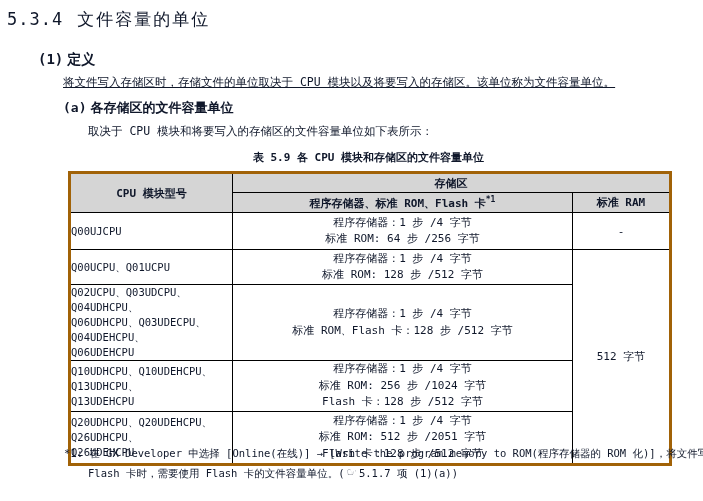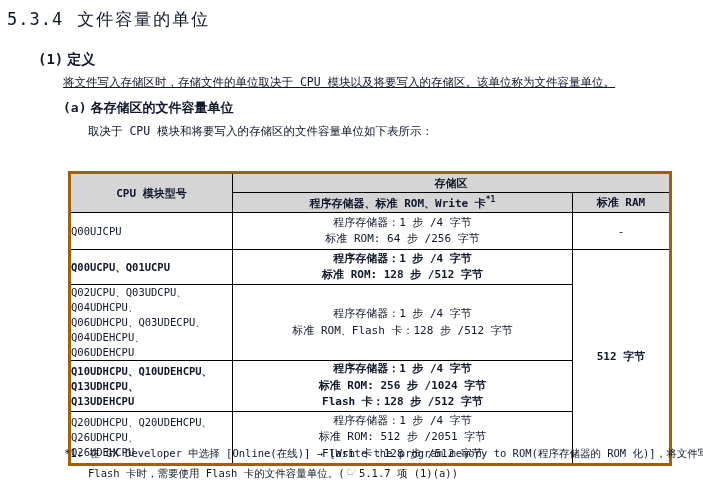--- a/index.html
+++ b/index.html
@@ -38,23 +38,23 @@
   tr.hrow    { height:20px; }
   table.spec th {
     background:#d5d5d5; font-weight:bold; font-size:11px; text-align:center;
   }
   th.thick-top    { border-top:2px solid #000; }
   th.thick-bottom { border-bottom:2px solid #000; }
   td.thick-bottom { border-bottom:2px solid #000; }
   sup.note { font-size:8px; }
 
   tr.r1 { height:37px;padding-left:29px; }
-  tr.r2 { height:35px;font-weight:bold; }
+  tr.r2 { height:35px; }
   tr.r3 { height:50px; }
-  tr.r4 { height:51px;font-weight:bold; }
+  tr.r4 { height:51px; }
   tr.r5 { height:53px;padding-left:19px; }
 
   td.cpu  { text-align:left; padding-left:7px; font-size:10.5px; }
   td.cpu div { line-height:15px; }
   td.unit { text-align:center; font-size:11px; }
   td.unit div { line-height:16.5px; }
   td.ram  { text-align:center; font-size:11px; }
 
   
   .fn1 { left:64px; top:447px; font-size:10.5px; }
@@ -75,34 +75,35 @@
   </div>
 
   <div class="abs body1">将文件写入存储区时，存储文件的单位取决于 CPU 模块以及将要写入的存储区。该单位称为文件容量单位。</div>
 
   <div class="abs h-sub">
     <span class="lbl">(a)</span><span>各存储区的文件容量单位</span>
   </div>
 
   <div class="abs body2">取决于 CPU 模块和将要写入的存储区的文件容量单位如下表所示：</div>
 
+  <div class="abs caption">表 5.9 各 CPU 模块和存储区的文件容量单位</div>
 
   <table class="spec">
     <colgroup>
       <col style="width:163px">
         <col style="width:340px">
         <col style="width:98px">
     </colgroup>
     <thead>
       <tr class="hrow">
         <th rowspan="2" class="thick-top thick-bottom">CPU 模块型号</th>
         <th colspan="2" class="thick-top">存储区</th>
       </tr>
       <tr class="hrow">
-        <th class="thick-bottom"><span>程序存储器、标准 ROM、Write 卡</span><sup class="note">*1</sup></th>
+        <th class="thick-bottom"><span>程序存储器、标准 ROM、Flash 卡</span><sup class="note">*1</sup></th>
         <th class="thick-bottom">标准 RAM</th>
       </tr>
     </thead>
     <tbody>
       <tr class="r1">
         <td class="cpu">
           <div>Q00UJCPU</div>
         </td>
         <td class="unit">
           <div>程序存储器：1 步 /4 字节</div>

